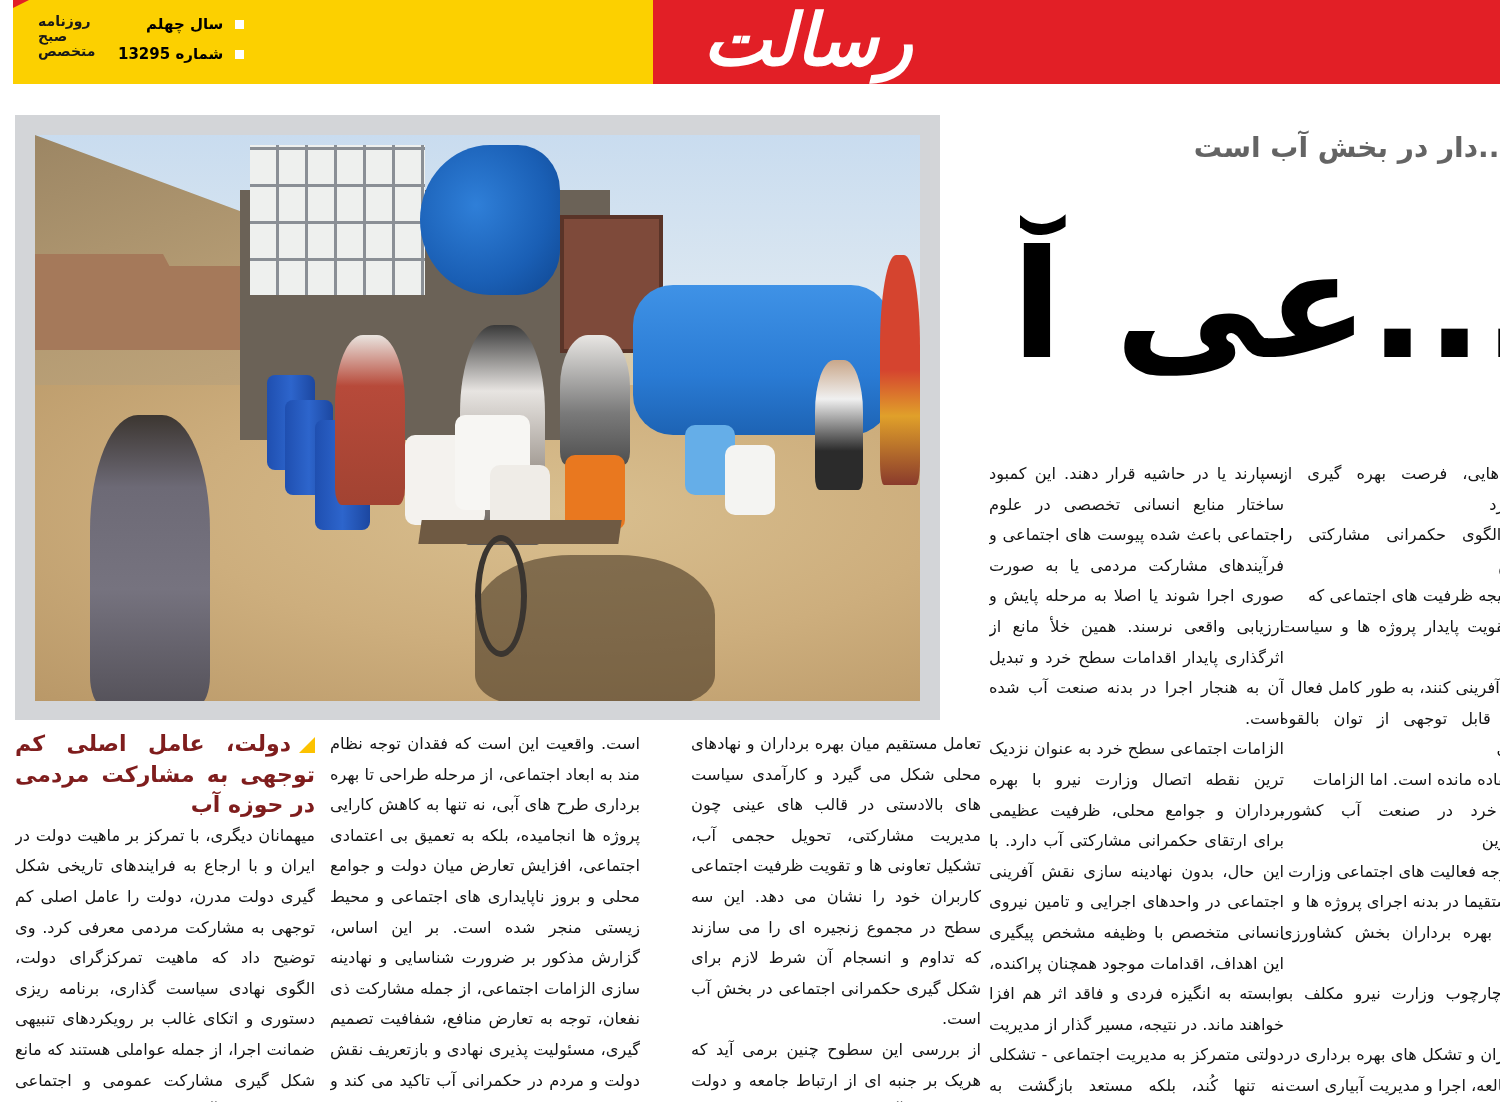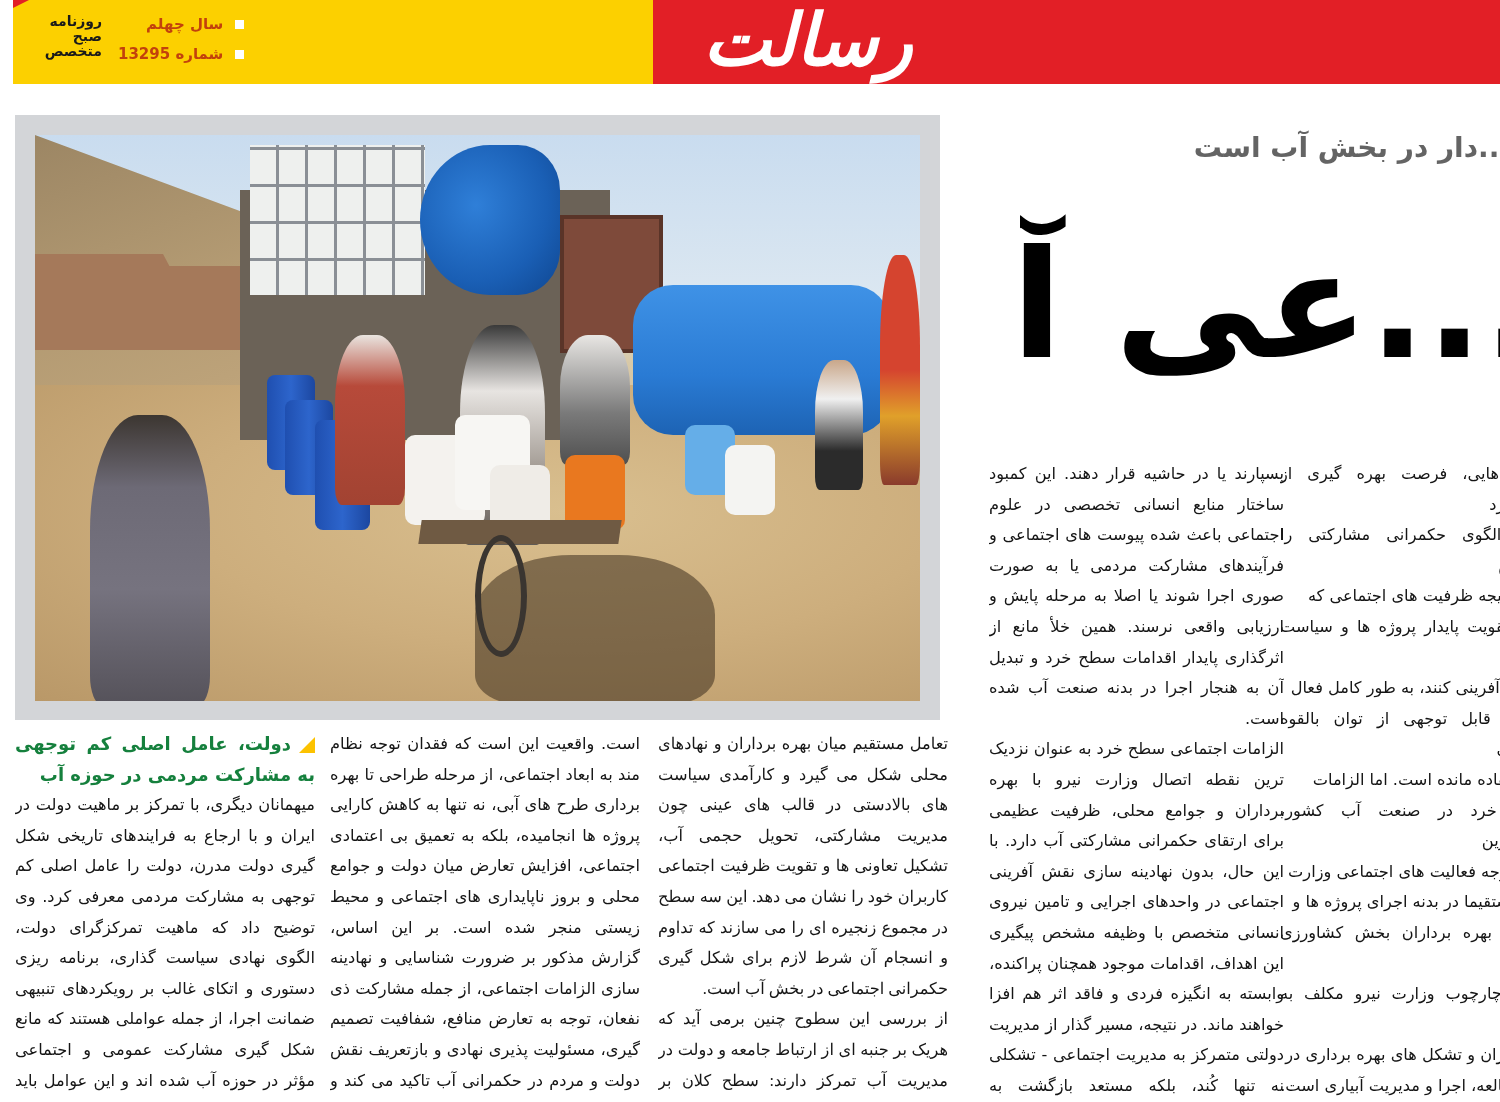--- a/index.html
+++ b/index.html
@@ -22,28 +22,28 @@
     background: #e21f26;
   }
   .logo {
     position: absolute; left: 668px; top: -8px; width: 280px; height: 96px;
     color: #fff; font-family: "DejaVu Serif", serif; font-weight: bold;
     font-size: 72px; line-height: 96px; direction: rtl; text-align: center;
     font-style: italic; letter-spacing: -4px;
   }
   .paper-name {
     position: absolute; left: 38px; top: 14px; width: 64px;
-    direction: rtl; text-align: right; font-weight: bold; font-size: 14px;
+    direction: rtl; text-align: left; font-weight: bold; font-size: 14px;
     line-height: 15px; color: #1a1a1a;
   }
   .paper-name span { display: block; }
   .issue-info { position: absolute; left: 118px; top: 13px; direction: rtl; }
   .issue-row {
     display: flex; flex-direction: row-reverse; align-items: center; gap: 12px;
-    font-weight: bold; font-size: 15px; color: #c2410c; height: 22px; margin-bottom: 8px;
+    font-weight: bold; font-size: 15px; color: #000000; height: 22px; margin-bottom: 8px;
     justify-content: flex-end;
   }
   .issue-row .sq { width: 9px; height: 9px; background: #fff; display: inline-block; }
 
   
   .photo-frame {
     position: absolute; left: 15px; top: 115px; width: 925px; height: 605px;
     background: #d3d5d8;
   }
   .photo {
@@ -138,25 +138,25 @@
 
   
   .col {
     position: absolute; direction: rtl; text-align: justify; text-align-last: right;
     font-size: 16.2px; line-height: 30.6px; color: #151515; overflow: hidden;
   }
   .col p { margin: 0; }
   .col-1 { left: 1290px; top: 459px; width: 240px; height: 643px; right: auto; }
   .col-1 { left: 1280px; width: 260px; }
   .col-2 { left: 965px; top: 459px; width: 295px; height: 643px; margin-left: 24px; }
-  .col-3 { left: 658px; top: 729px; width: 290px; height: 373px; font-family: Liberation Serif, serif; }
+  .col-3 { left: 691px; top: 729px; width: 290px; height: 373px; }
   .col-4 { left: 330px; top: 729px; width: 310px; height: 373px; }
   .col-5 { left: 15px; top: 729px; width: 300px; height: 373px; }
   .subhead {
-    font-weight: bold; font-size: 18px; line-height: 30.6px; color: #15803d;
+    font-weight: bold; font-size: 22px; line-height: 30.6px; color: #7f1d1d;
     display: block;
   }
   .subhead .tri {
     display: inline-block; width: 0; height: 0; margin-left: 8px; vertical-align: middle;
     border-bottom: 16px solid #fcc200; border-left: 16px solid transparent;
   }
 </style>
 </head>
 <body>
 

